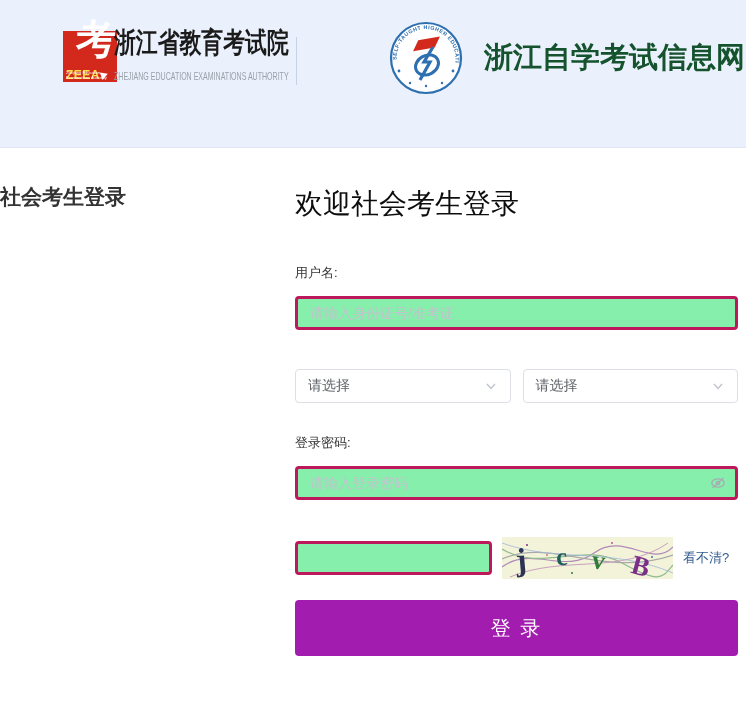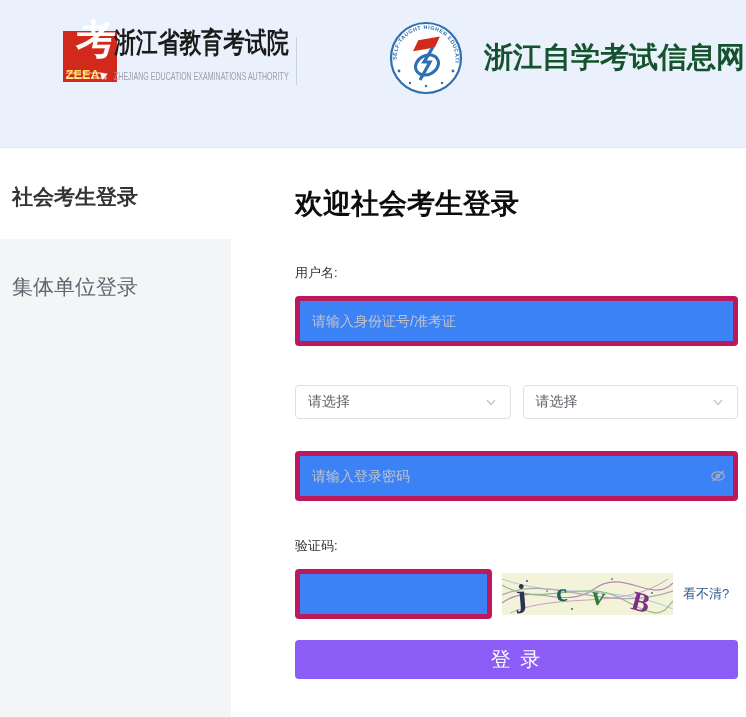--- a/index.html
+++ b/index.html
@@ -91,52 +91,51 @@
     font-weight: bold;
     color: #14532d;
     white-space: nowrap;
   }
 
   
   .content { display: flex; height: 569px; background: #fff; }
   .sidebar { width: 231px; flex-shrink: 0; display: flex; flex-direction: column; }
   .tab {
     font-size: 21px;
-    padding-left: 12px;
     cursor: pointer;
   }
   .tab-active-zone { height: 91px; background: #ffffff; }
   .tab-active-zone .tab { padding-top: 35px; font-weight: bold; color: #333; }
   .tab-gray-zone { flex: 1; background: #f4f5f7; }
   .tab-gray-zone .tab { padding-top: 34px; color: #5f6670; }
 
   .main { padding: 42px 0 0 64px; width: 507px; }
-  .form-title { font-size: 28px; font-weight: bold; color: #0d0d0d; line-height: 28px; }
+  .form-title { font-size: 28px; font-weight: normal; color: #0d0d0d; line-height: 28px; }
 
   .field { width: 443px; }
   .f-user   { margin-top: 47px; }
   .f-region { margin-top: 39px; }
   .f-pass   { margin-top: 32px; }
   .f-captcha{ margin-top: 37px; }
   .field label {
     display: block;
     font-size: 13px;
     line-height: 15px;
     color: #333;
     margin-bottom: 16px;
   }
   .text-input {
     width: 100%;
-    height: 50px;
-    border: 5px solid #be185d;
+    height: 34px;
+    border: 3px solid #be185d;
     border-radius: 4px;
     padding: 0 12px;
     font-size: 14px;
     color: #333;
-    background: #3b82f6;
+    background: #86efac;
     outline: none;
     font-family: "Liberation Sans", sans-serif;
   }
   .text-input::placeholder { color: #c0c4cc; }
 
   .select-row { display: flex; gap: 12px; }
   .select-box {
     flex: 1;
     height: 34px;
     border: 1px solid #dcdfe6;
@@ -168,23 +167,23 @@
     font-size: 13px;
     color: #315a8f;
     text-decoration: none;
     white-space: nowrap;
     cursor: pointer;
   }
 
   .login-btn {
     display: block;
     width: 443px;
-    height: 39px;
+    height: 56px;
     margin-top: 21px;
-    background: #8b5cf6;
+    background: #a21caf;
     border: none;
     border-radius: 4px;
     color: #ffffff;
     font-size: 20px;
     letter-spacing: 2px;
     cursor: pointer;
     font-family: "Liberation Sans", sans-serif;
   }
 </style>
 </head>
@@ -227,23 +226,20 @@
 
   <div class="site-title">浙江自学考试信息网</div>
 </header>
 
 <div class="content">
 
   <aside class="sidebar">
     <div class="tab-active-zone">
       <div class="tab">社会考生登录</div>
     </div>
-    <div class="tab-gray-zone">
-      <div class="tab">集体单位登录</div>
-    </div>
   </aside>
 
   <main class="main">
     <h1 class="form-title">欢迎社会考生登录</h1>
 
     <div class="field f-user">
       <label>用户名:</label>
       <input type="text" class="text-input" placeholder="请输入身份证号/准考证" style="">
     </div>
 
@@ -258,34 +254,34 @@
         <div class="select-box">
           <span class="sel-text">请选择</span>
           <svg width="14" height="14" viewBox="0 0 14 14">
             <polyline points="3,5 7,9.5 11,5" fill="none" stroke="#c0c4cc" stroke-width="1.4"></polyline>
           </svg>
         </div>
       </div>
     </div>
 
     <div class="field f-pass">
+      <label>登录密码:</label>
       <div class="input-wrap">
         <input type="password" class="text-input" placeholder="请输入登录密码" style="">
         <span class="eye-icon">
           <svg width="18" height="18" viewBox="0 0 18 18">
             <ellipse cx="9" cy="9" rx="6.2" ry="4.2" fill="none" stroke="#a8abb2" stroke-width="1.3"></ellipse>
             <circle cx="9" cy="9" r="1.7" fill="none" stroke="#a8abb2" stroke-width="1.3"></circle>
             <line x1="3.5" y1="14" x2="14.5" y2="4" stroke="#a8abb2" stroke-width="1.3"></line>
           </svg>
         </span>
       </div>
     </div>
 
     <div class="field f-captcha">
-      <label>验证码:</label>
       <div class="captcha-row">
         <input type="text" class="text-input captcha-input" style="">
         <svg class="captcha-img" width="171" height="42" viewBox="0 0 171 42">
           <rect width="171" height="42" fill="#f3f3da"></rect>
           <path d="M0 30 C30 8 62 38 92 16 S150 32 171 10" stroke="#b089b8" stroke-width="1.2" fill="none"></path>
           <path d="M0 12 C40 36 80 4 120 26 S160 40 171 28" stroke="#8fbb8f" stroke-width="1.2" fill="none"></path>
           <path d="M0 22 C50 0 100 42 171 18" stroke="#a9a9a9" stroke-width="1.2" fill="none"></path>
           <path d="M8 40 C60 18 120 38 166 6" stroke="#c9a0c0" stroke-width="1" fill="none"></path>
           <path d="M0 6 C55 26 110 10 171 36" stroke="#9fb7d8" stroke-width="0.8" fill="none"></path>
           <circle cx="25" cy="8" r="1" fill="#7b2f87"></circle>

